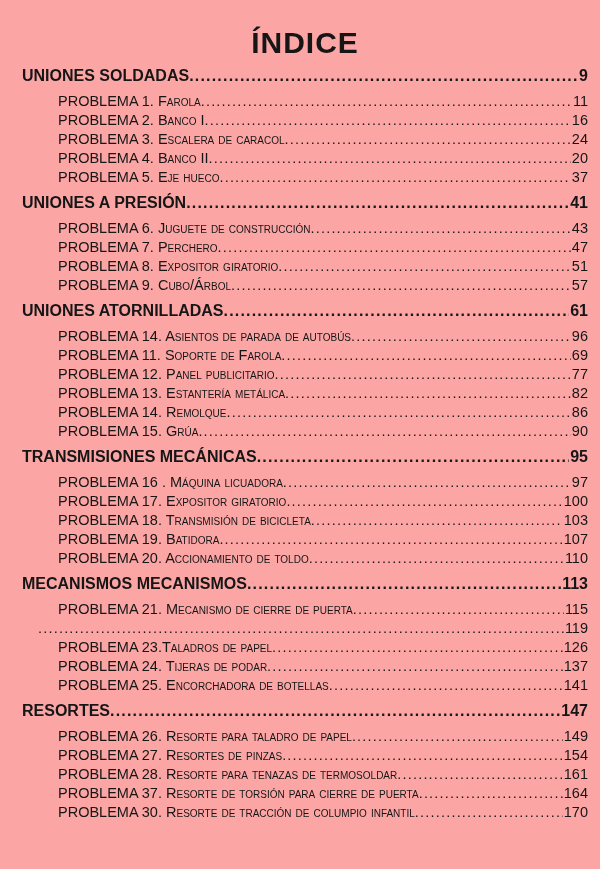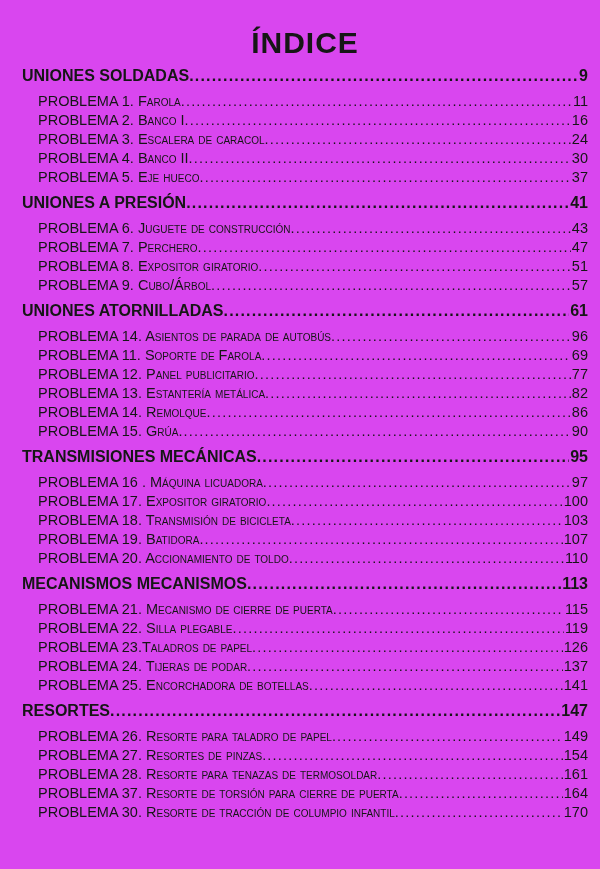--- a/index.html
+++ b/index.html
@@ -1,20 +1,20 @@
 <!DOCTYPE html>
 <html><head>
 <meta charset="utf-8">
 <style>
   html,body { margin:0; padding:0; background:#e8e8e8; }
   .page {
     position:relative;
     width:600px; height:869px;
     margin:0 auto;
-    background:#d946ef;
+    background:#fca5a5;
     color:#161616;
     font-family:"Liberation Sans", sans-serif;
     box-sizing:border-box;
     padding:26px 12px 0 22px;
     overflow:hidden;
   }
   .title {
     text-align:center;
     font-size:30px;
     font-weight:bold;
@@ -32,21 +32,21 @@
     line-height:20px;
     margin:6px 0;
     text-align:right;
   }
   .entry-row {
     font-size:14.5px;
     line-height:19px;
     padding-left:16px;
   }
   .lbl { flex:0 0 auto; white-space:nowrap; }
-  .entry-row .lbl { font-variant:small-caps; }
+  .entry-row .lbl { font-variant:small-caps;margin-left:20px; }
   .dots {
     flex:1 1 auto;
     overflow:hidden;
     white-space:nowrap;
     min-width:6px;
   }
   .dots::after {
     content:"..........................................................................................................................................................................................................................................................................";
     letter-spacing:1.2px;
   }
@@ -75,21 +75,21 @@
     <span class="pg">16</span>
   </div>
   <div class="row entry-row">
     <span class="lbl">PROBLEMA 3. Escalera de caracol</span>
     <span class="dots"></span>
     <span class="pg">24</span>
   </div>
   <div class="row entry-row">
     <span class="lbl">PROBLEMA 4. Banco II</span>
     <span class="dots"></span>
-    <span class="pg">30</span>
+    <span class="pg">20</span>
   </div>
   <div class="row entry-row">
     <span class="lbl">PROBLEMA 5. Eje hueco</span>
     <span class="dots"></span>
     <span class="pg">37</span>
   </div>
 
   <div class="row section-row">
     <span class="lbl">UNIONES A PRESIÓN</span>
     <span class="dots"></span>
@@ -187,21 +187,20 @@
     <span class="lbl">MECANISMOS MECANISMOS</span>
     <span class="dots"></span>
     <span class="pg">113</span>
   </div>
   <div class="row entry-row">
     <span class="lbl">PROBLEMA 21. Mecanismo de cierre de puerta</span>
     <span class="dots"></span>
     <span class="pg">115</span>
   </div>
   <div class="row entry-row">
-    <span class="lbl">PROBLEMA 22. Silla plegable</span>
     <span class="dots"></span>
     <span class="pg">119</span>
   </div>
   <div class="row entry-row">
     <span class="lbl">PROBLEMA 23.Taladros de papel</span>
     <span class="dots"></span>
     <span class="pg">126</span>
   </div>
   <div class="row entry-row">
     <span class="lbl">PROBLEMA 24. Tijeras de podar</span>

